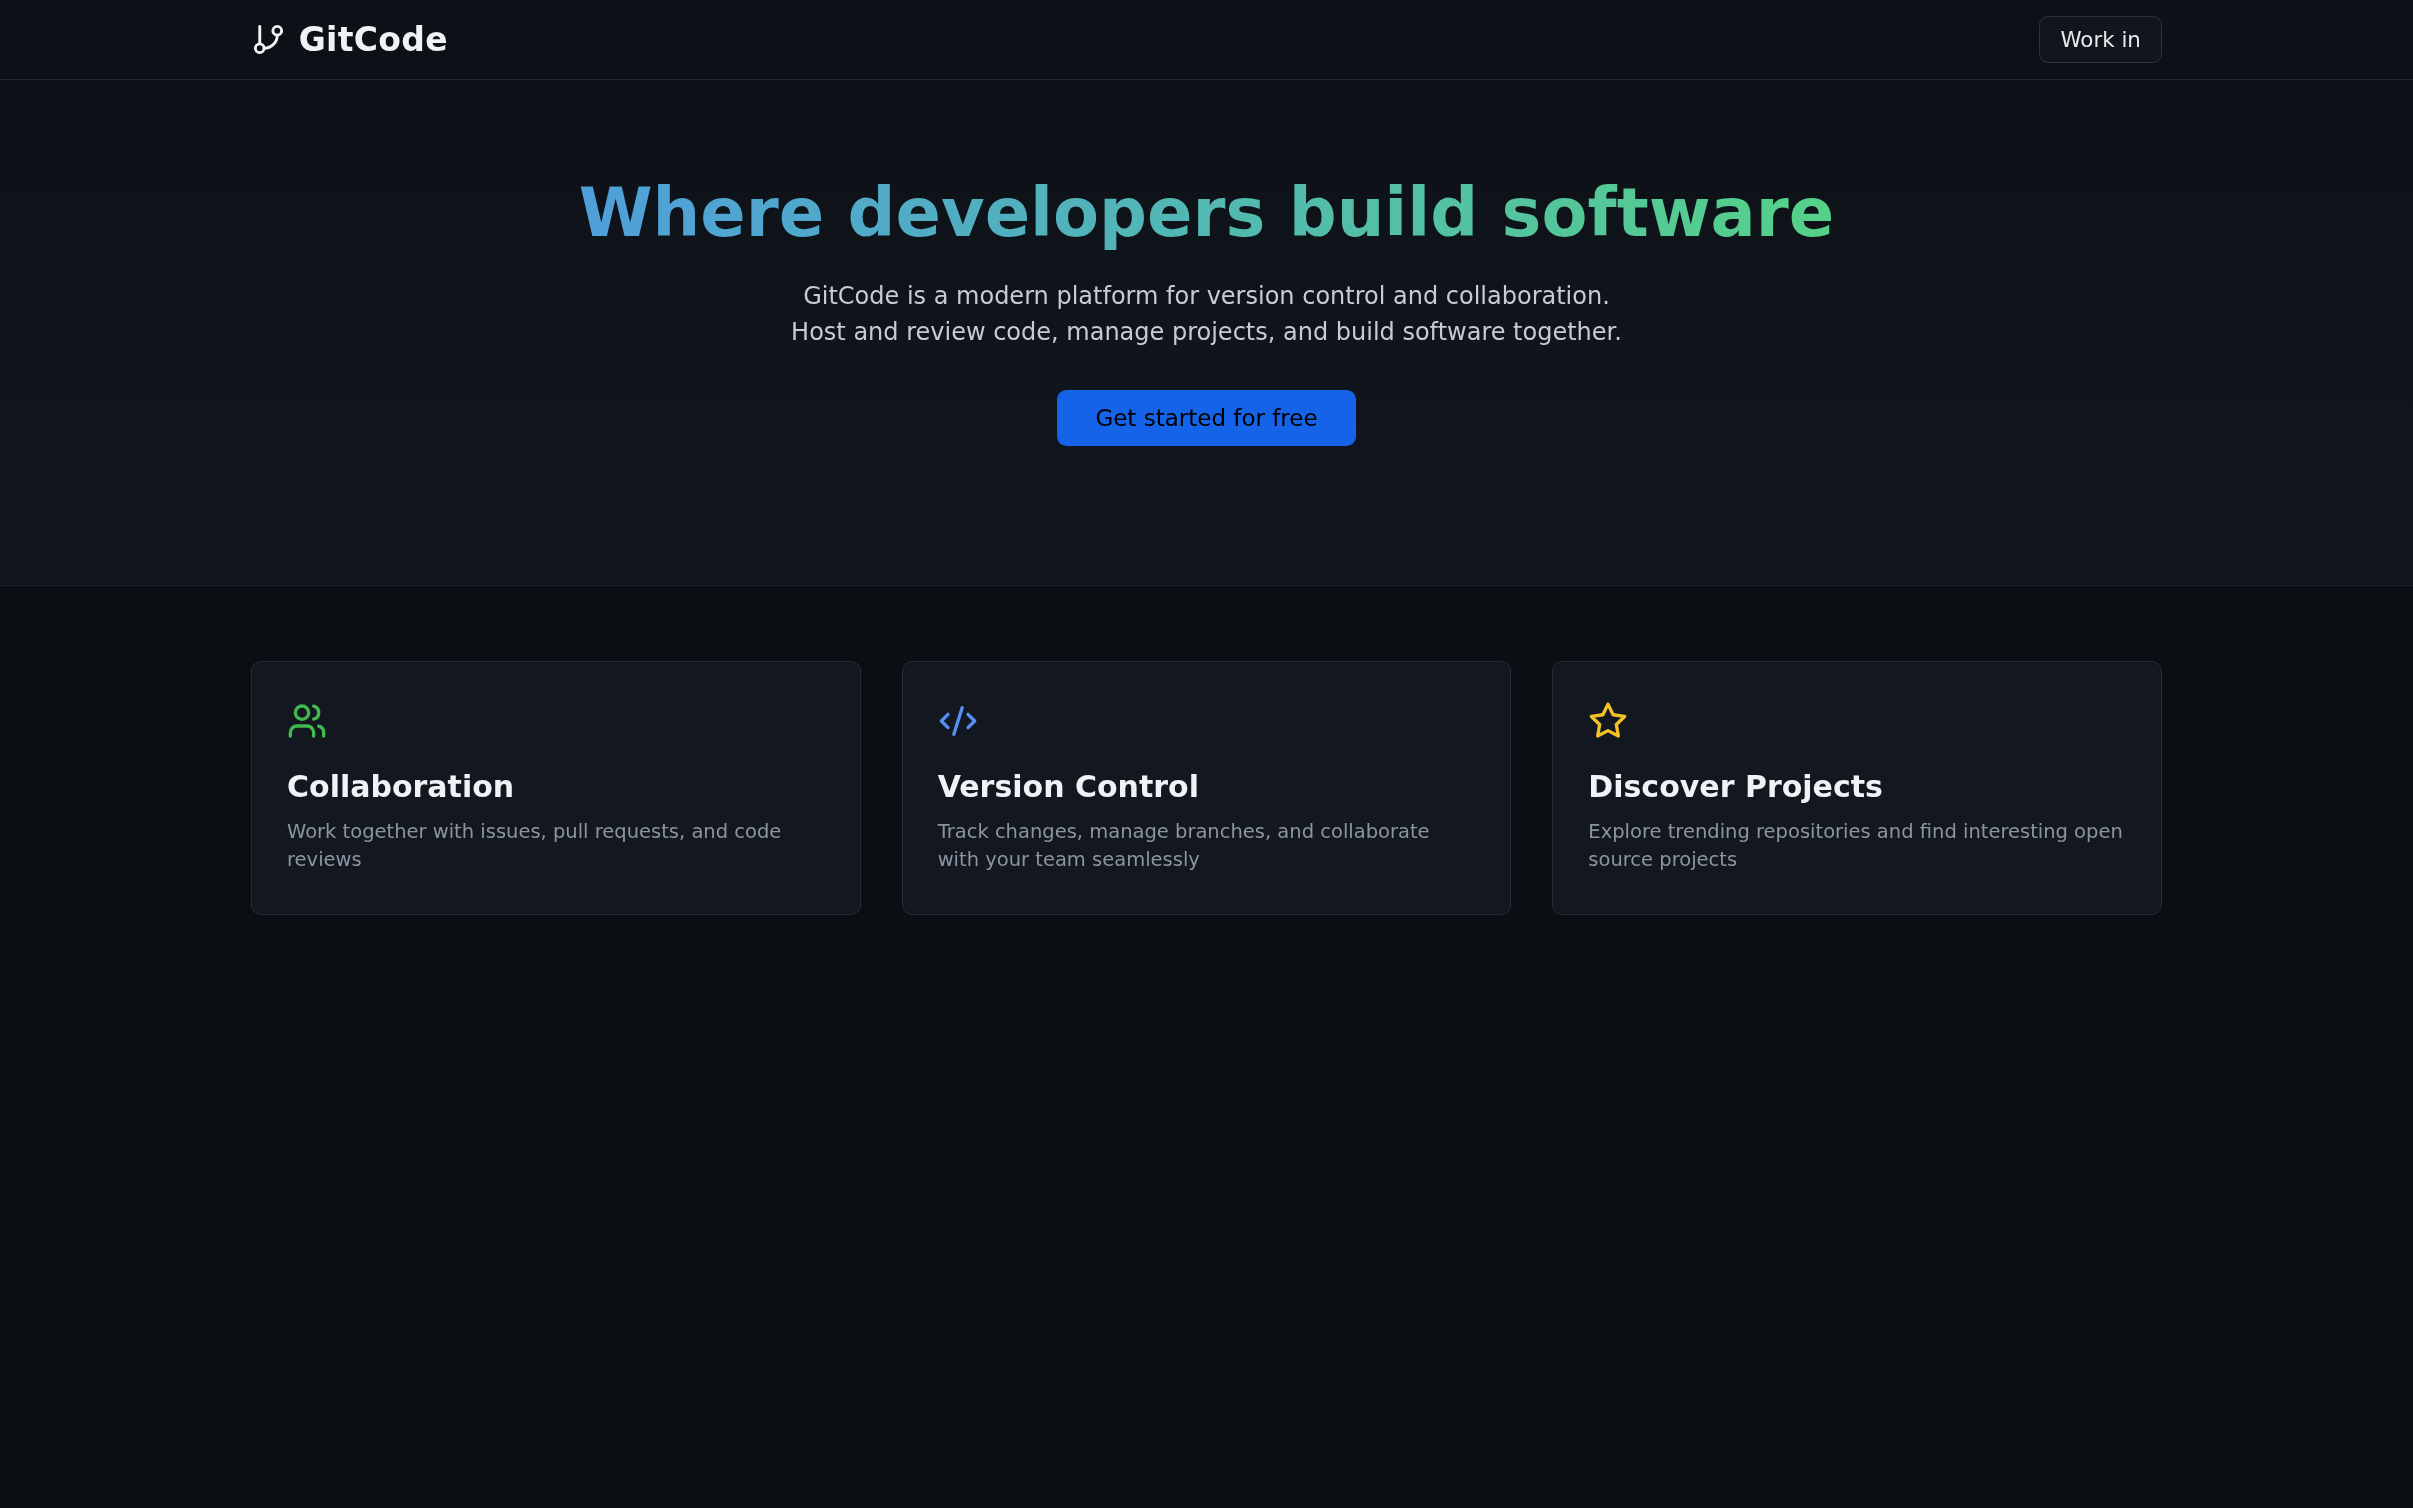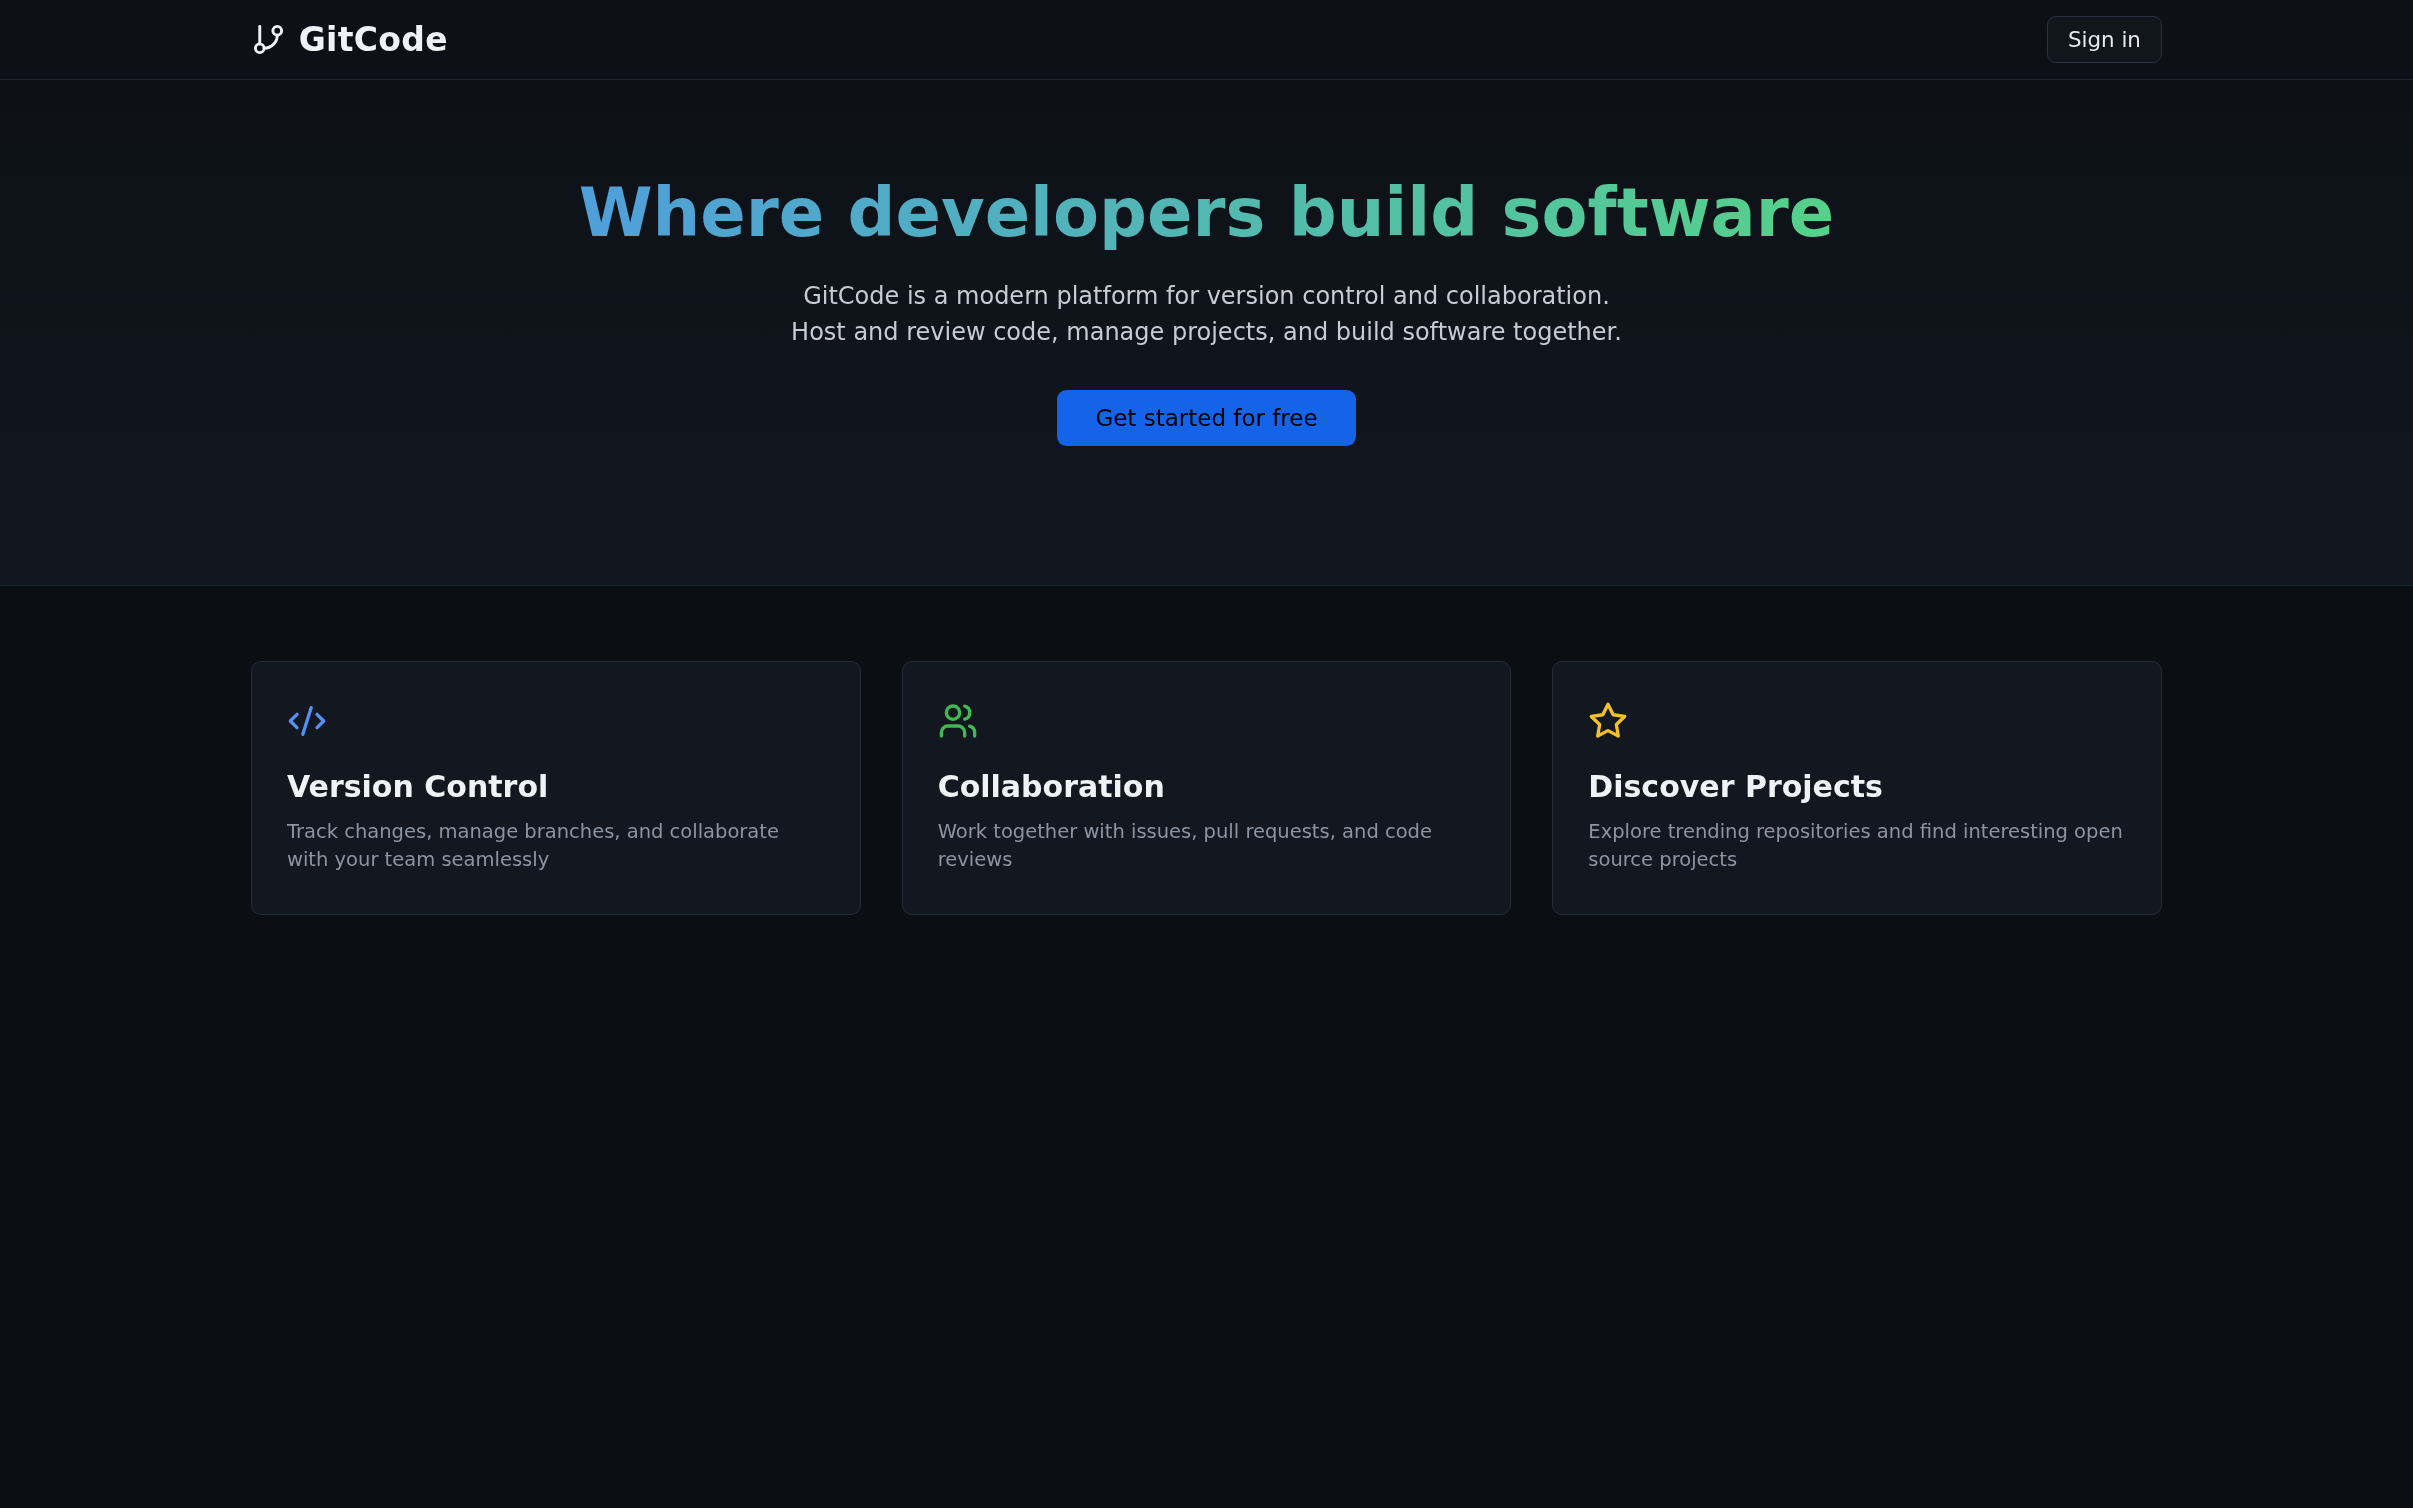--- a/index.html
+++ b/index.html
@@ -119,55 +119,55 @@
       <span class="brand-icon">
         <svg viewBox="0 0 24 24" fill="none" stroke="currentColor" stroke-width="2" stroke-linecap="round" stroke-linejoin="round">
           <line x1="6" x2="6" y1="3" y2="15"></line>
           <circle cx="18" cy="6" r="3"></circle>
           <circle cx="6" cy="18" r="3"></circle>
           <path d="M18 9a9 9 0 0 1-9 9"></path>
         </svg>
       </span>
       <span class="brand-name">GitCode</span>
     </div>
-    <button class="signin-btn">Sign in</button>
+    <button class="signin-btn">Work in</button>
   </div>
 </header>
 
 <section class="hero">
   <h1 class="hero-title">Where developers build software</h1>
   <p class="hero-subtitle">GitCode is a modern platform for version control and collaboration. Host and review code, manage projects, and build software together.</p>
   <button class="cta-btn">Get started for free</button>
 </section>
 
 <section class="features">
 
   <div class="card">
-    <span class="card-icon" style="color: rgb(86, 144, 245);">
-      <svg viewBox="0 0 24 24" fill="none" stroke="currentColor" stroke-width="2" stroke-linecap="round" stroke-linejoin="round">
-        <path d="m18 16 4-4-4-4"></path>
-        <path d="m6 8-4 4 4 4"></path>
-        <path d="m14.5 4-5 16"></path>
-      </svg>
-    </span>
-    <h3 class="card-title">Version Control</h3>
-    <p class="card-desc">Track changes, manage branches, and collaborate with your team seamlessly</p>
-  </div>
-
-  <div class="card">
     <span class="card-icon" style="color: rgb(63, 185, 80);">
       <svg viewBox="0 0 24 24" fill="none" stroke="currentColor" stroke-width="2" stroke-linecap="round" stroke-linejoin="round">
         <path d="M16 21v-2a4 4 0 0 0-4-4H6a4 4 0 0 0-4 4v2"></path>
         <circle cx="9" cy="7" r="4"></circle>
         <path d="M22 21v-2a4 4 0 0 0-3-3.87"></path>
         <path d="M16 3.13a4 4 0 0 1 0 7.75"></path>
       </svg>
     </span>
     <h3 class="card-title">Collaboration</h3>
     <p class="card-desc">Work together with issues, pull requests, and code reviews</p>
+  </div>
+
+  <div class="card">
+    <span class="card-icon" style="color: rgb(86, 144, 245);">
+      <svg viewBox="0 0 24 24" fill="none" stroke="currentColor" stroke-width="2" stroke-linecap="round" stroke-linejoin="round">
+        <path d="m18 16 4-4-4-4"></path>
+        <path d="m6 8-4 4 4 4"></path>
+        <path d="m14.5 4-5 16"></path>
+      </svg>
+    </span>
+    <h3 class="card-title">Version Control</h3>
+    <p class="card-desc">Track changes, manage branches, and collaborate with your team seamlessly</p>
   </div>
 
   <div class="card">
     <span class="card-icon" style="color: rgb(242, 193, 39);">
       <svg viewBox="0 0 24 24" fill="none" stroke="currentColor" stroke-width="2" stroke-linecap="round" stroke-linejoin="round">
         <polygon points="12 2 15.09 8.26 22 9.27 17 14.14 18.18 21.02 12 17.77 5.82 21.02 7 14.14 2 9.27 8.91 8.26 12 2"></polygon>
       </svg>
     </span>
     <h3 class="card-title">Discover Projects</h3>
     <p class="card-desc">Explore trending repositories and find interesting open source projects</p>

